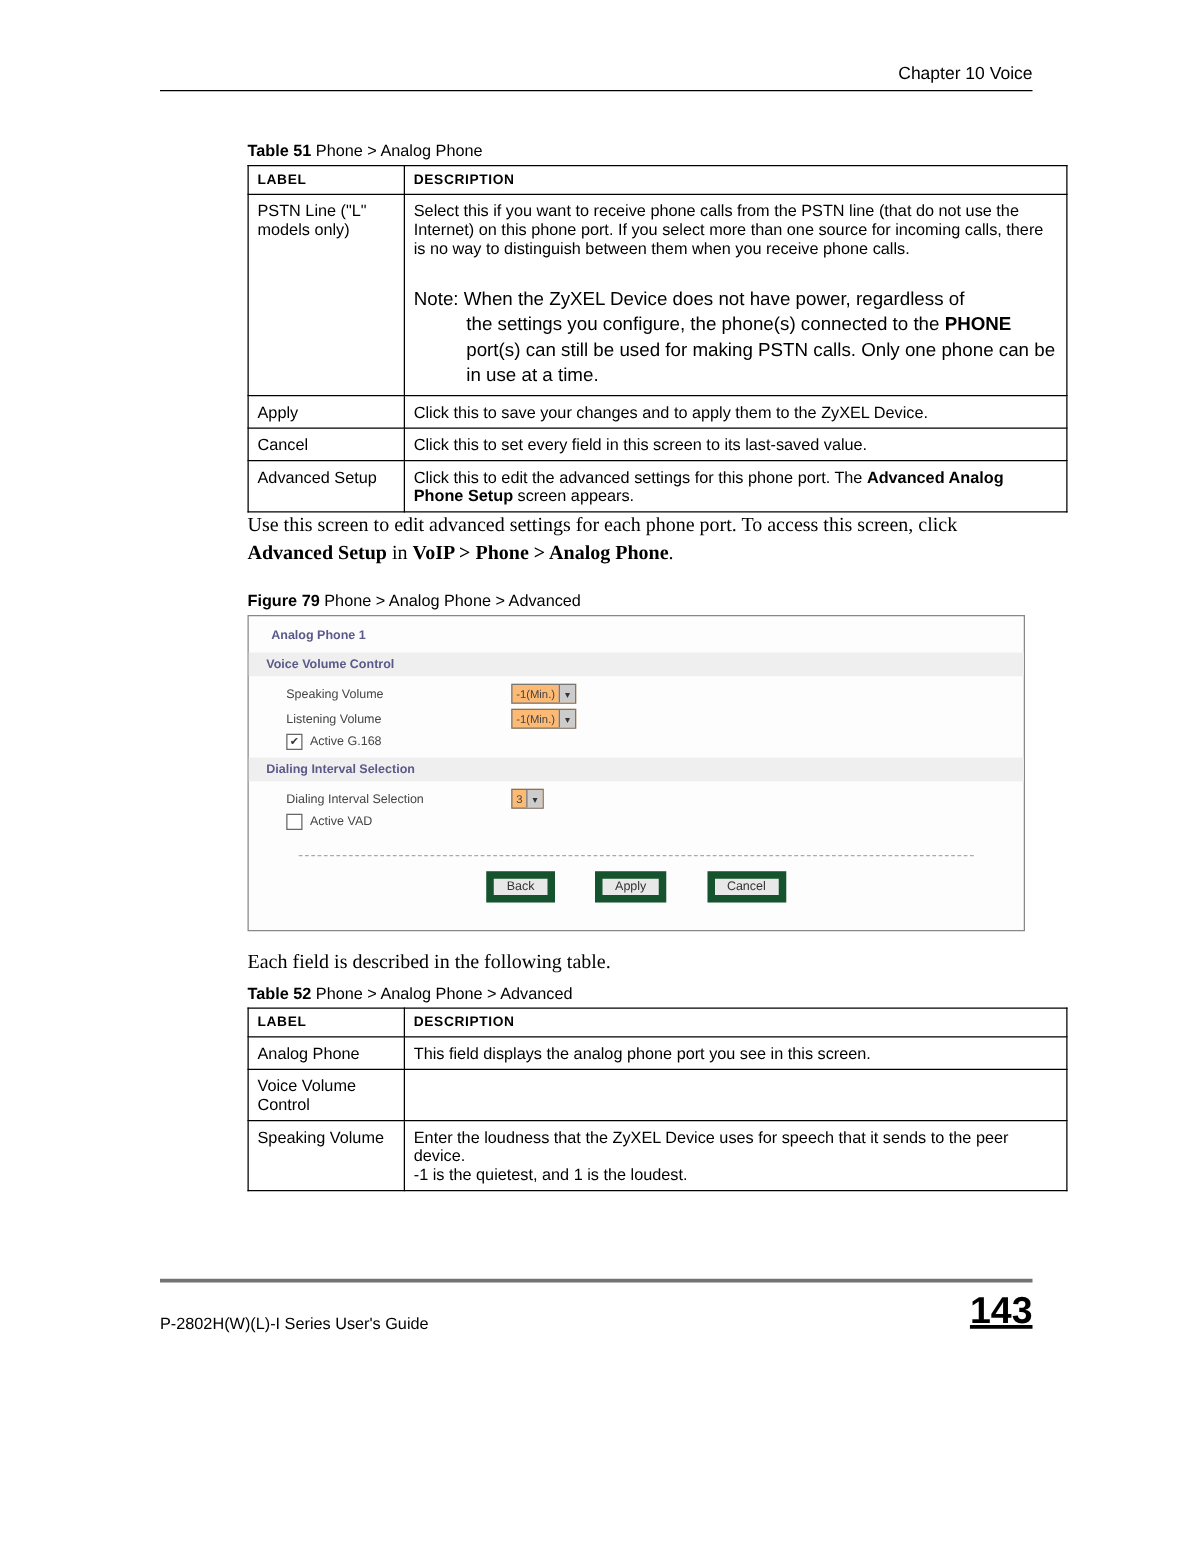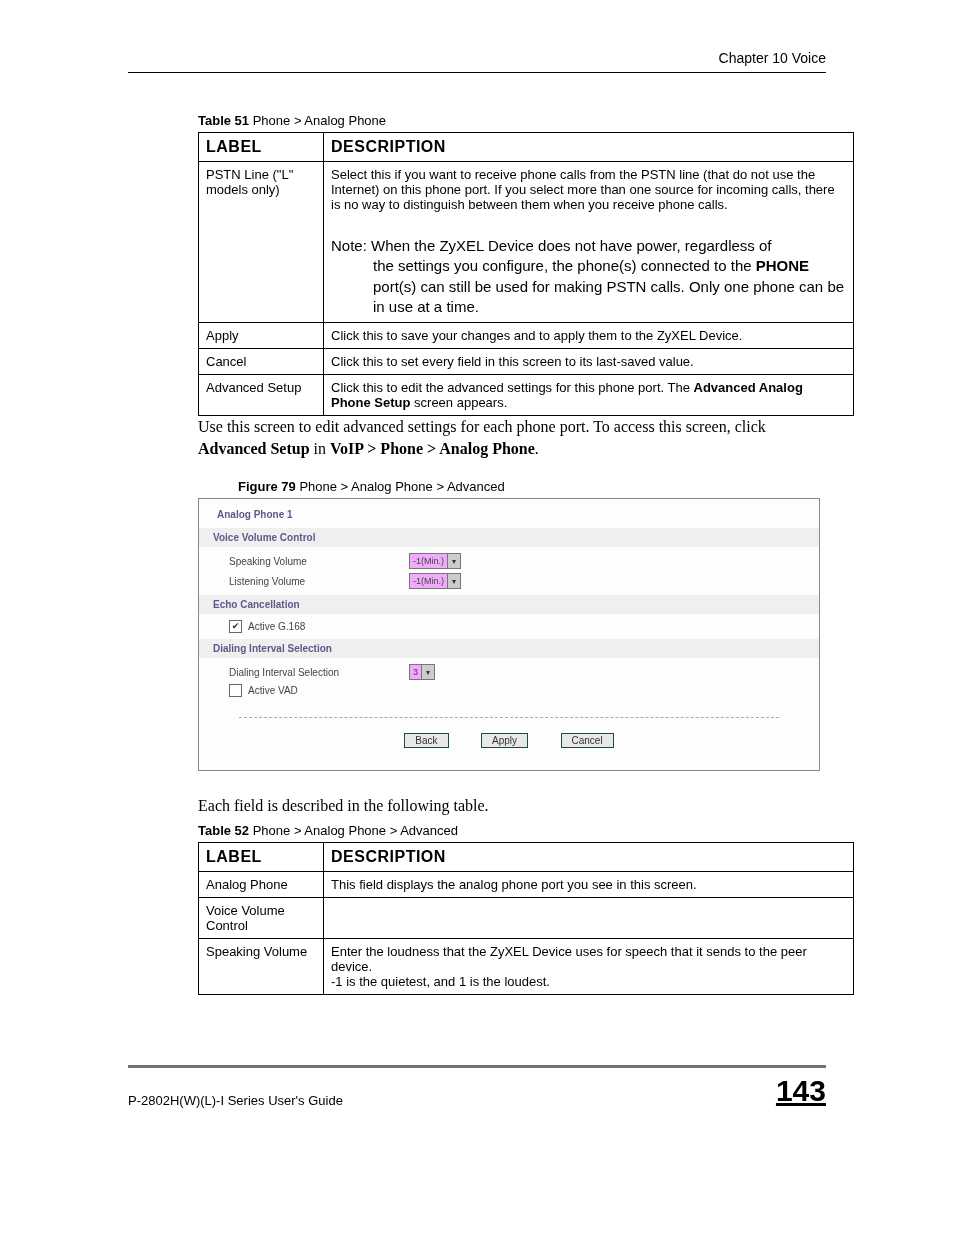--- a/index.html
+++ b/index.html
@@ -34,21 +34,21 @@
     width: 656px;
     font-size: 13px;
   }
   table.desc-table th, table.desc-table td {
     border: 1px solid #000;
     padding: 5px 7px;
     vertical-align: top;
     text-align: left;
   }
   table.desc-table th {
-    font-size: 16px;
+    font-size: 11px;
     text-transform: uppercase;
     letter-spacing: 0.5px;
   }
   table.desc-table th.label-col, table.desc-table td.label-col { width: 110px; }
   .note-block {
     margin-top: 24px;
     font-size: 15px;
     line-height: 1.35;
   }
   .note-indent { padding-left: 42px; display:block; }
@@ -60,33 +60,33 @@
   .body-text {
     font-family: "Times New Roman", Times, serif;
     font-size: 16px;
     margin-left: 70px;
     line-height: 1.35;
     margin-bottom: 20px;
   }
   .body-text .bold { font-weight: bold; }
   .figure-caption {
     font-size: 13px;
-    margin-left: 110px;
+    margin-left: 70px;
     margin-bottom: 4px;
   }
   .figure-caption .bold { font-weight: bold; }
   .figure-box {
     margin-left: 70px;
     width: 620px;
     border: 1px solid #888;
     background: #fdfdfd;
     font-family: Verdana, Geneva, sans-serif;
     color: #555;
     padding: 0 0 22px 0;
-    margin-bottom: 24px;
+    margin-bottom: 14px;
   }
   .fig-section-title {
     font-size: 10px;
     font-weight: bold;
     color: #5a5a8a;
     padding: 10px 18px 4px 18px;
   }
   .fig-section-title.sub {
     background: #efefef;
     padding: 4px 14px;
@@ -97,21 +97,21 @@
     align-items: center;
     padding: 2px 18px 2px 30px;
     font-size: 10px;
     color: #444;
   }
   .fig-row .lab { width: 180px; }
   .fig-select {
     display:inline-flex;
     align-items:center;
     border:1px solid #777;
-    background:#f0abfc;
+    background:#fdba74;
     font-size:9px;
     height:14px;
     padding:0 0 0 3px;
   }
   .fig-select .arrow {
     background:#ccc;
     border-left:1px solid #777;
     width:12px;
     height:14px;
     display:flex;
@@ -134,21 +134,21 @@
     color:#333;
   }
   .fig-buttons {
     border-top:1px dashed #aaa;
     margin: 18px 40px 0 40px;
     padding-top: 12px;
     text-align:center;
   }
   .fig-btn {
     display:inline-block;
-    border:1px solid #14532d;
+    border:6px solid #14532d;
     background:#e8e8e8;
     font-size:10px;
     padding:1px 10px;
     margin: 0 14px;
     color:#333;
   }
   .footer {
     display:flex;
     justify-content: space-between;
     align-items:flex-end;
@@ -226,21 +226,20 @@
       </span>
     </div>
     <div class="fig-row">
       <span class="lab">Listening Volume</span>
       <span class="fig-select">
         <span>-1(Min.)</span>
         <span class="arrow">▾</span>
       </span>
     </div>
 
-    <div class="fig-section-title sub">Echo Cancellation</div>
     <div class="fig-row">
       <span class="fig-checkbox">✔</span>
       <span>Active G.168</span>
     </div>
 
     <div class="fig-section-title sub">Dialing Interval Selection</div>
     <div class="fig-row">
       <span class="lab">Dialing Interval Selection</span>
       <span class="fig-select">
         <span>3</span>

